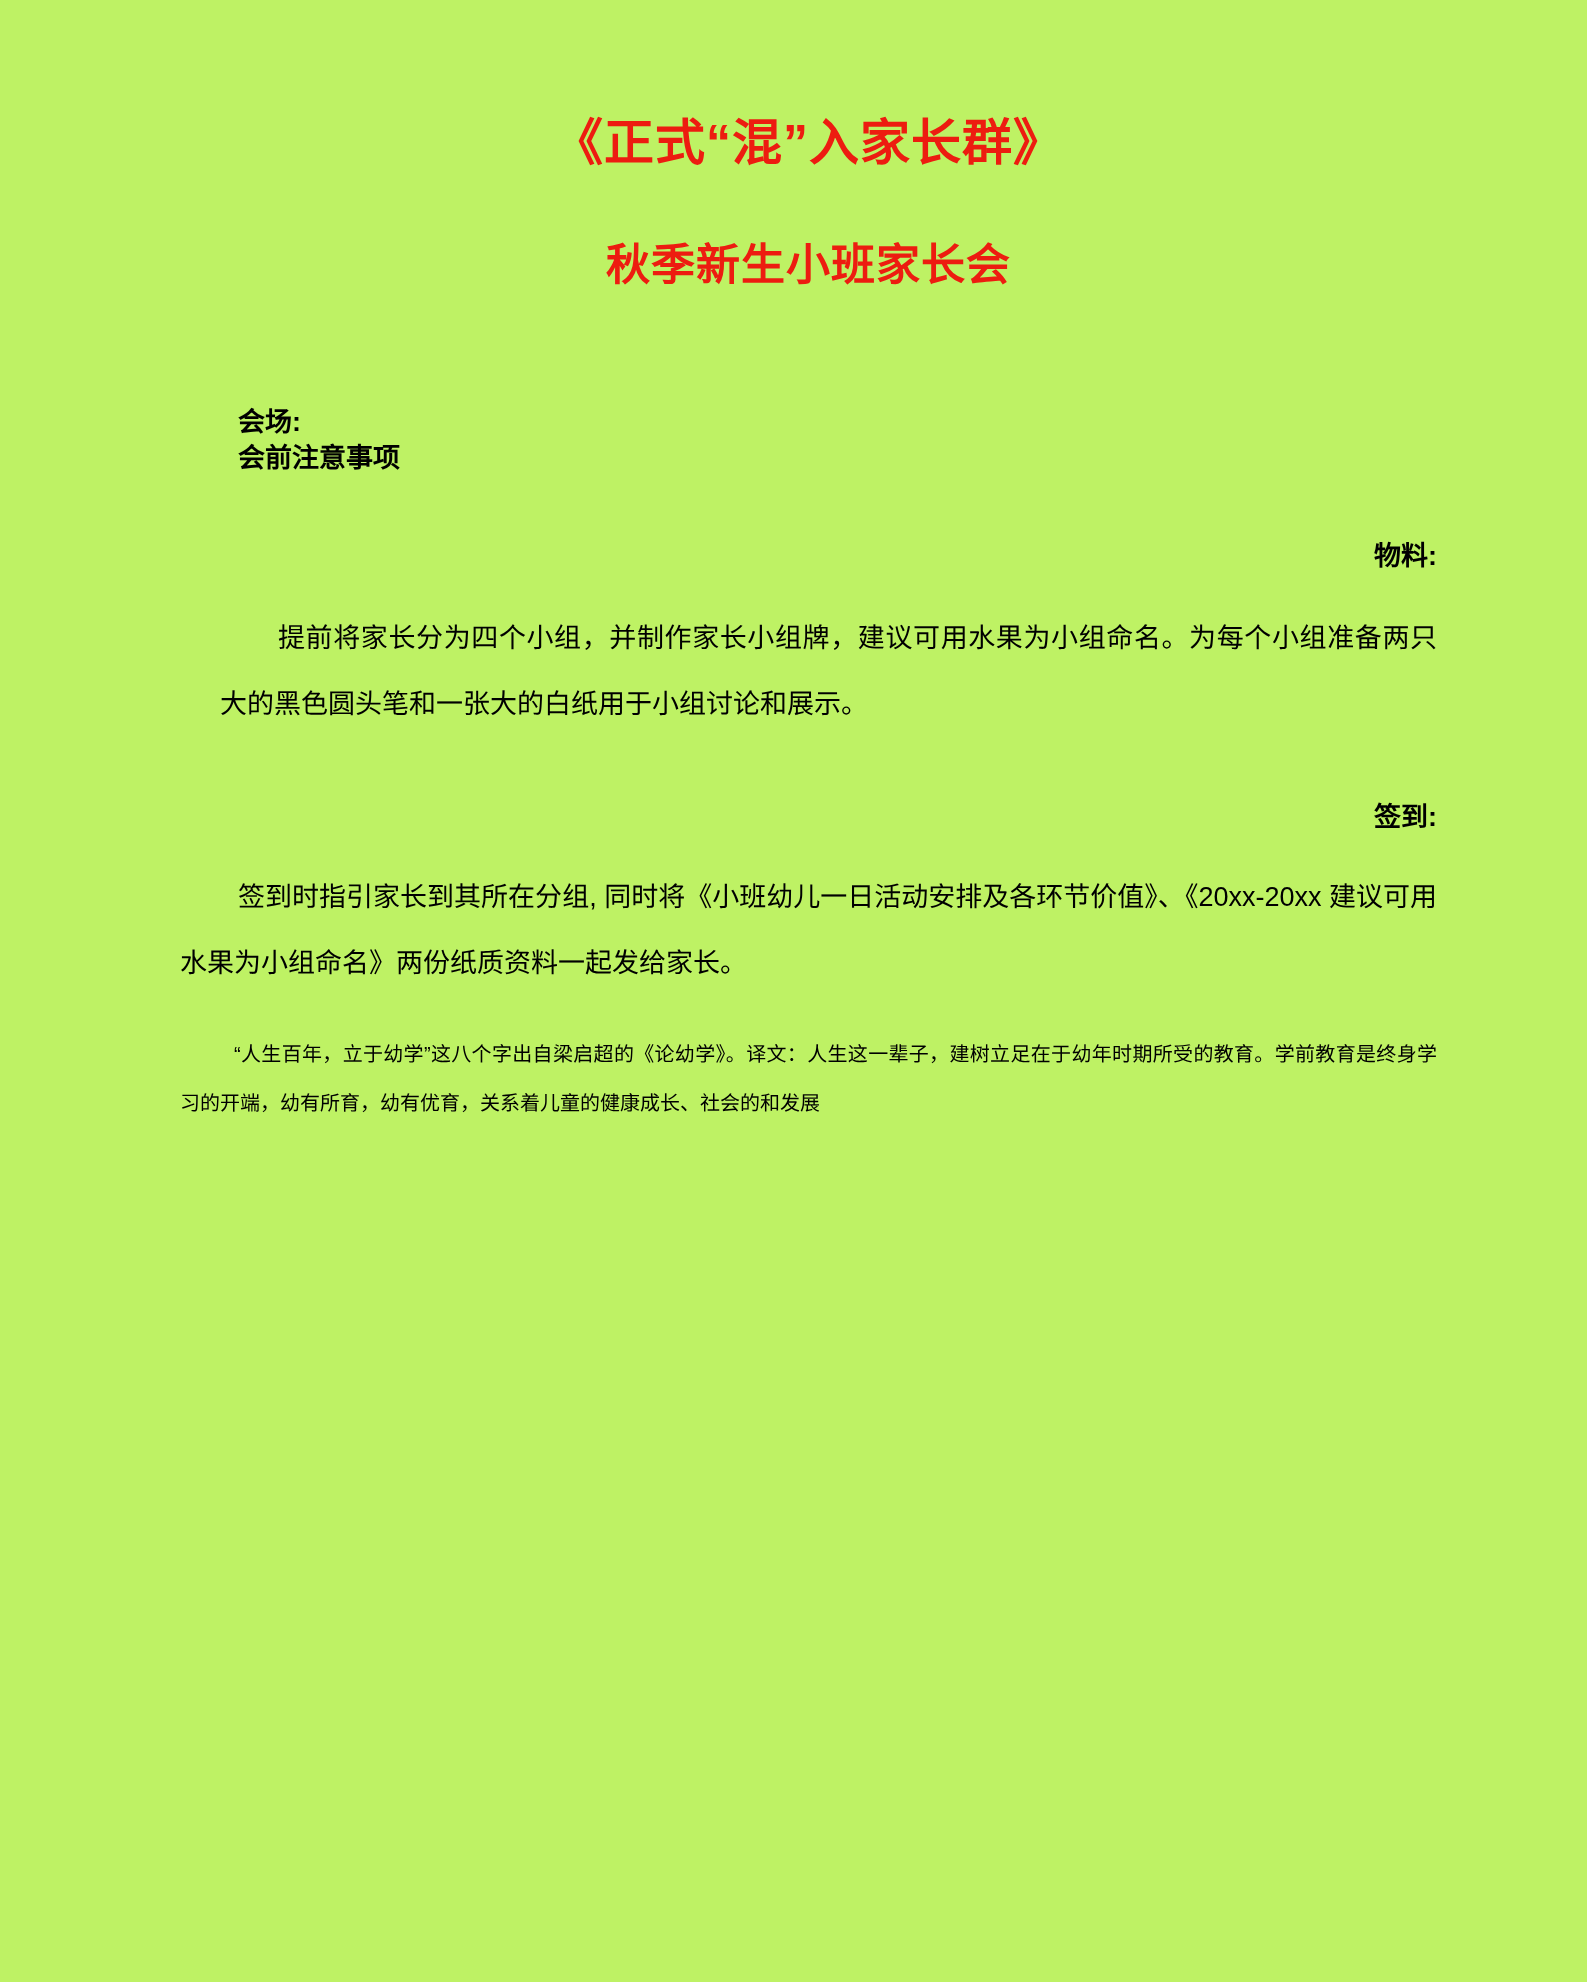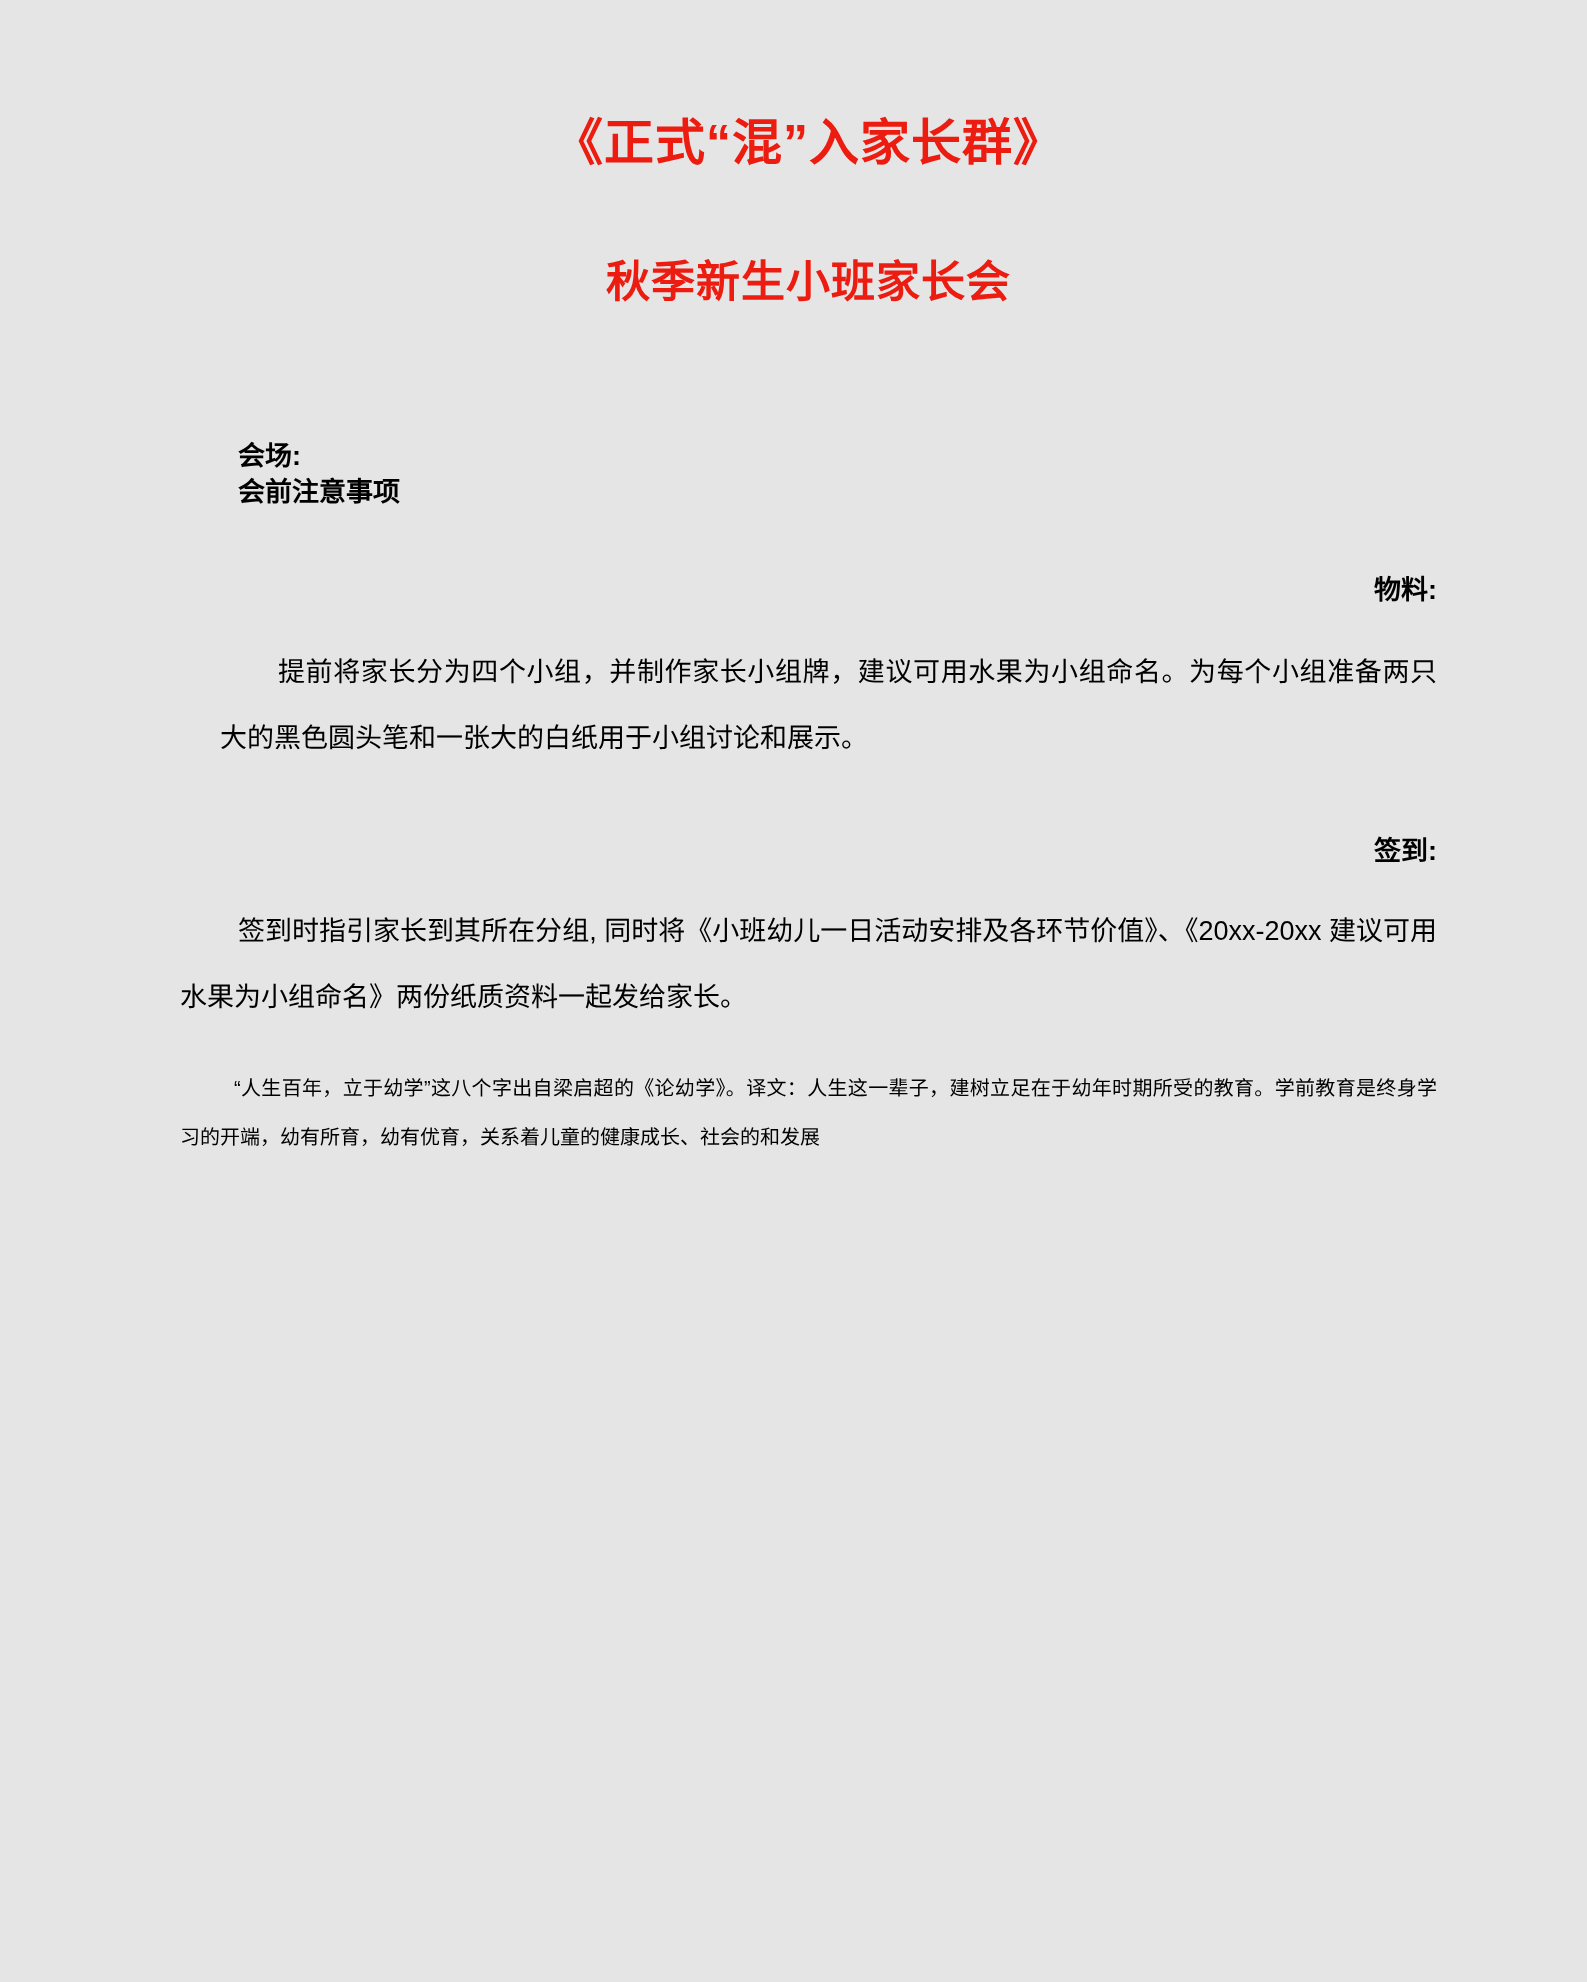--- a/index.html
+++ b/index.html
@@ -40,21 +40,21 @@
     letter-spacing: 1px;
     margin: 0;
     padding-top: 112px;
   }
   .doc-subtitle {
     text-align: center;
     font-weight: bold;
     font-size: 44px;
     line-height: 1.25;
     letter-spacing: 1px;
-    margin: 17px;
+    margin: 0;
     padding-top: 62px;
   }
 
   
   .sans-block {
     padding-top: 48px;
   }
   .h-bold {
     font-weight: bold;
     font-size: 27px;
@@ -109,21 +109,21 @@
     line-height: 2.45;
     margin: 0;
     text-indent: 54px;
     text-align: justify;
     text-justify: inter-ideograph;
   }
 </style>
 </head>
 <body style="background: rgb(255, 255, 255);">
 
-<div class="page" style="background: #e5e5e5;">
+<div class="page" style="background: #bef264;">
   <div class="content" style="color: rgb(0, 0, 0);">
 
     <h1 class="doc-title" style="color: rgb(237, 28, 16);">《正式“混”入家长群》</h1>
 
     <h2 class="doc-subtitle" style="color: rgb(237, 28, 16);">秋季新生小班家长会</h2>
 
     <section class="sans-block">
 
       <p class="h-bold gap-top-a">会场:</p>
 

